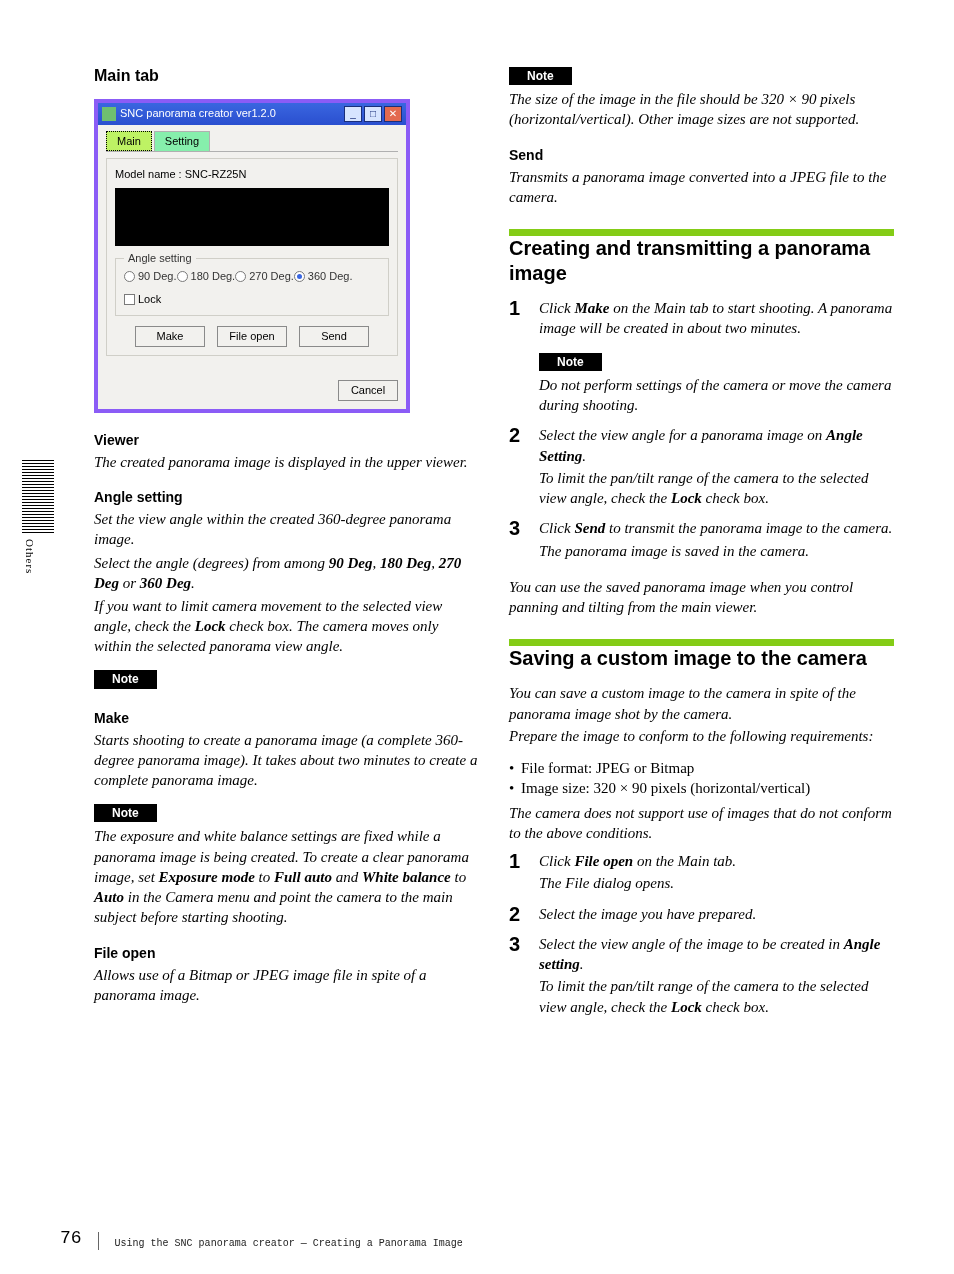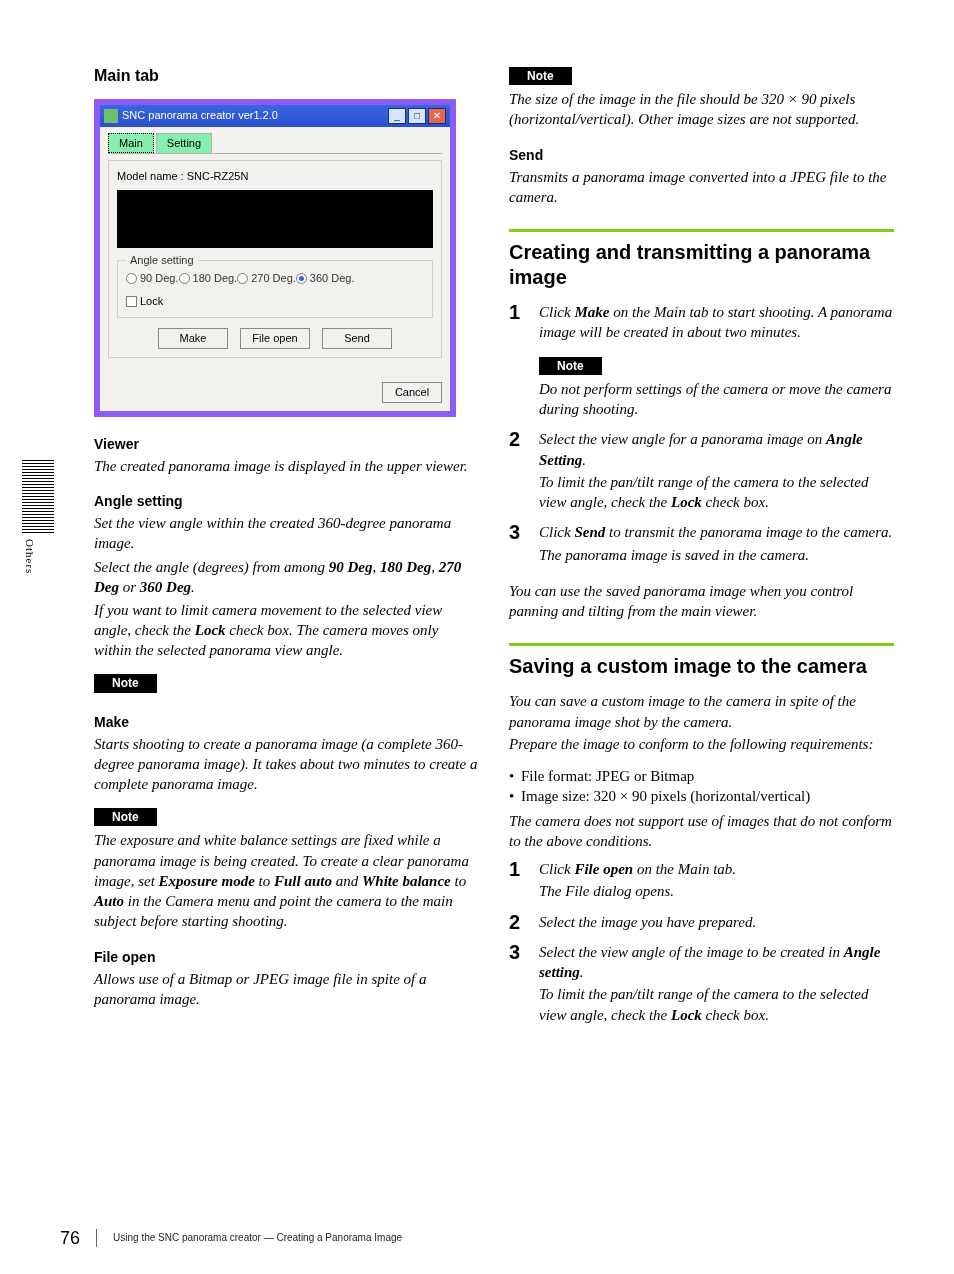--- a/index.html
+++ b/index.html
@@ -32,22 +32,22 @@
     font-family: Arial, Helvetica, sans-serif;
     font-weight: bold;
     font-size: 14px;
     margin-top: 16px;
     margin-bottom: 2px;
   }
   .h2 {
     font-family: Arial, Helvetica, sans-serif;
     font-weight: bold;
     font-size: 20px;
-    border-top: 3px solid #84cc16;
-    padding-top: 8px;
+    border-top: 7px solid #84cc16;
+    padding-top: 0;
     margin-top: 22px;
     margin-bottom: 12px;
     line-height: 1.25;
   }
   p { margin-bottom: 2px; font-style: italic; }
   .para-block { margin-top: 4px; }
   .note-badge {
     display: inline-block;
     background: #000;
     color: #fff;
@@ -55,22 +55,22 @@
     font-weight: bold;
     font-size: 12px;
     padding: 1px 18px;
     margin-top: 12px;
     margin-bottom: 4px;
   }
   .bold { font-weight: bold; }
 
   
   .win {
-    border: 6px solid #8b5cf6;
-    width: 362px;
+    border: 4px solid #8b5cf6;
+    width: 316px;
     margin-top: 2px;
     margin-bottom: 18px;
     background: #f2f1ee;
     font-family: Tahoma, Arial, sans-serif;
     font-size: 11px;
   }
   .win-title {
     background: linear-gradient(#3a66e0, #2a4fcf);
     color: #fff;
     display: flex;
@@ -92,21 +92,21 @@
   .win-body { padding: 6px 8px 10px 8px; }
   .tabs { display: flex; border-bottom: 1px solid #b0b0b0; margin-bottom: 6px; }
   .tab {
     padding: 2px 10px;
     border: 1px solid #b0b0b0;
     border-bottom: none;
     background: #86efac;
     margin-right: 2px;
     font-size: 11px;
   }
-  .tab.active { border: 1px dotted #000; background: #86efac; }
+  .tab.active { border: 1px dotted #000; background: #bef264; }
   .panel {
     border: 1px solid #d0cfc8;
     padding: 8px;
     background: #f2f1ee;
     margin-bottom: 6px;
   }
   .preview {
     background: #000;
     height: 58px;
     margin: 6px 0 10px 0;
@@ -168,22 +168,22 @@
   .side-label {
     writing-mode: vertical-rl;
     transform: rotate(0deg);
     letter-spacing: 1px;
   }
 
   
   .footer {
     position: absolute;
     left: 60px; bottom: 24px;
-    display: flex; align-items: center; gap: 16px;
-    font-family: Liberation Sans, sans-serif;
+    display: flex; align-items: flex-end; gap: 16px;
+    font-family: Liberation Mono, monospace;
   }
   .page-num { font-size: 18px; }
   .footer-sep { border-left: 1px solid #666; height: 18px; }
   .footer-text { font-size: 10px; color: #222; }
 </style>
 </head>
 <body>
 
 <div class="side-tab">
   <div class="side-lines">

